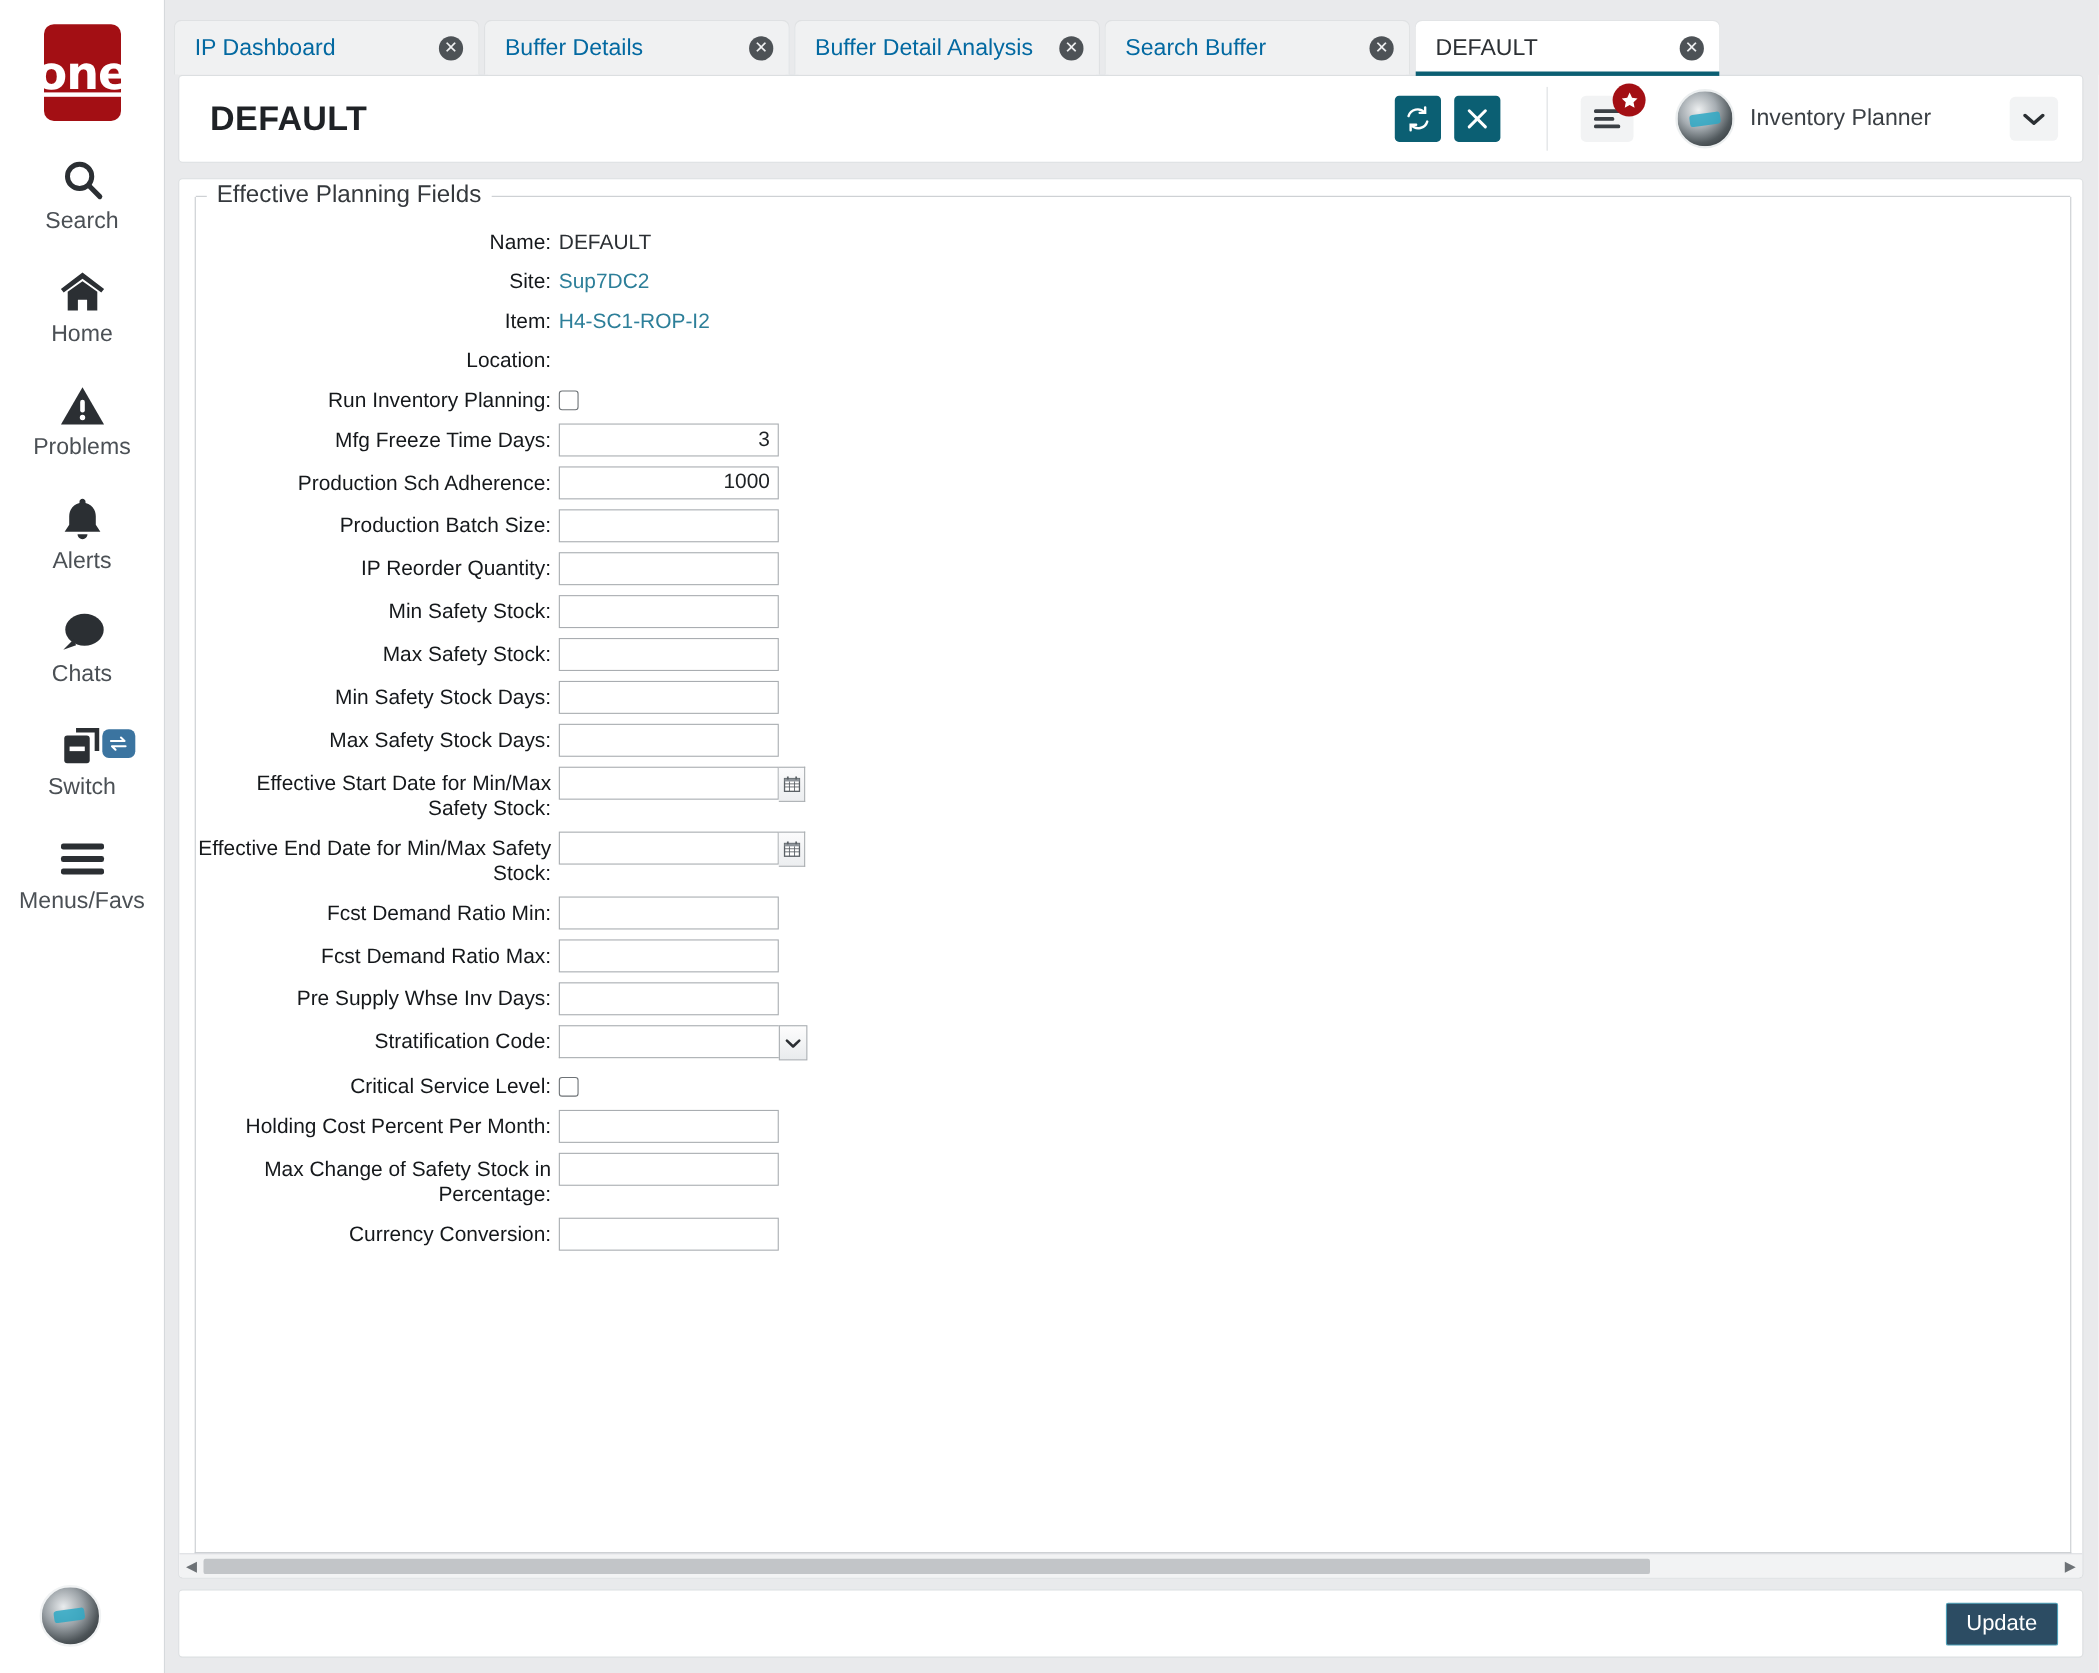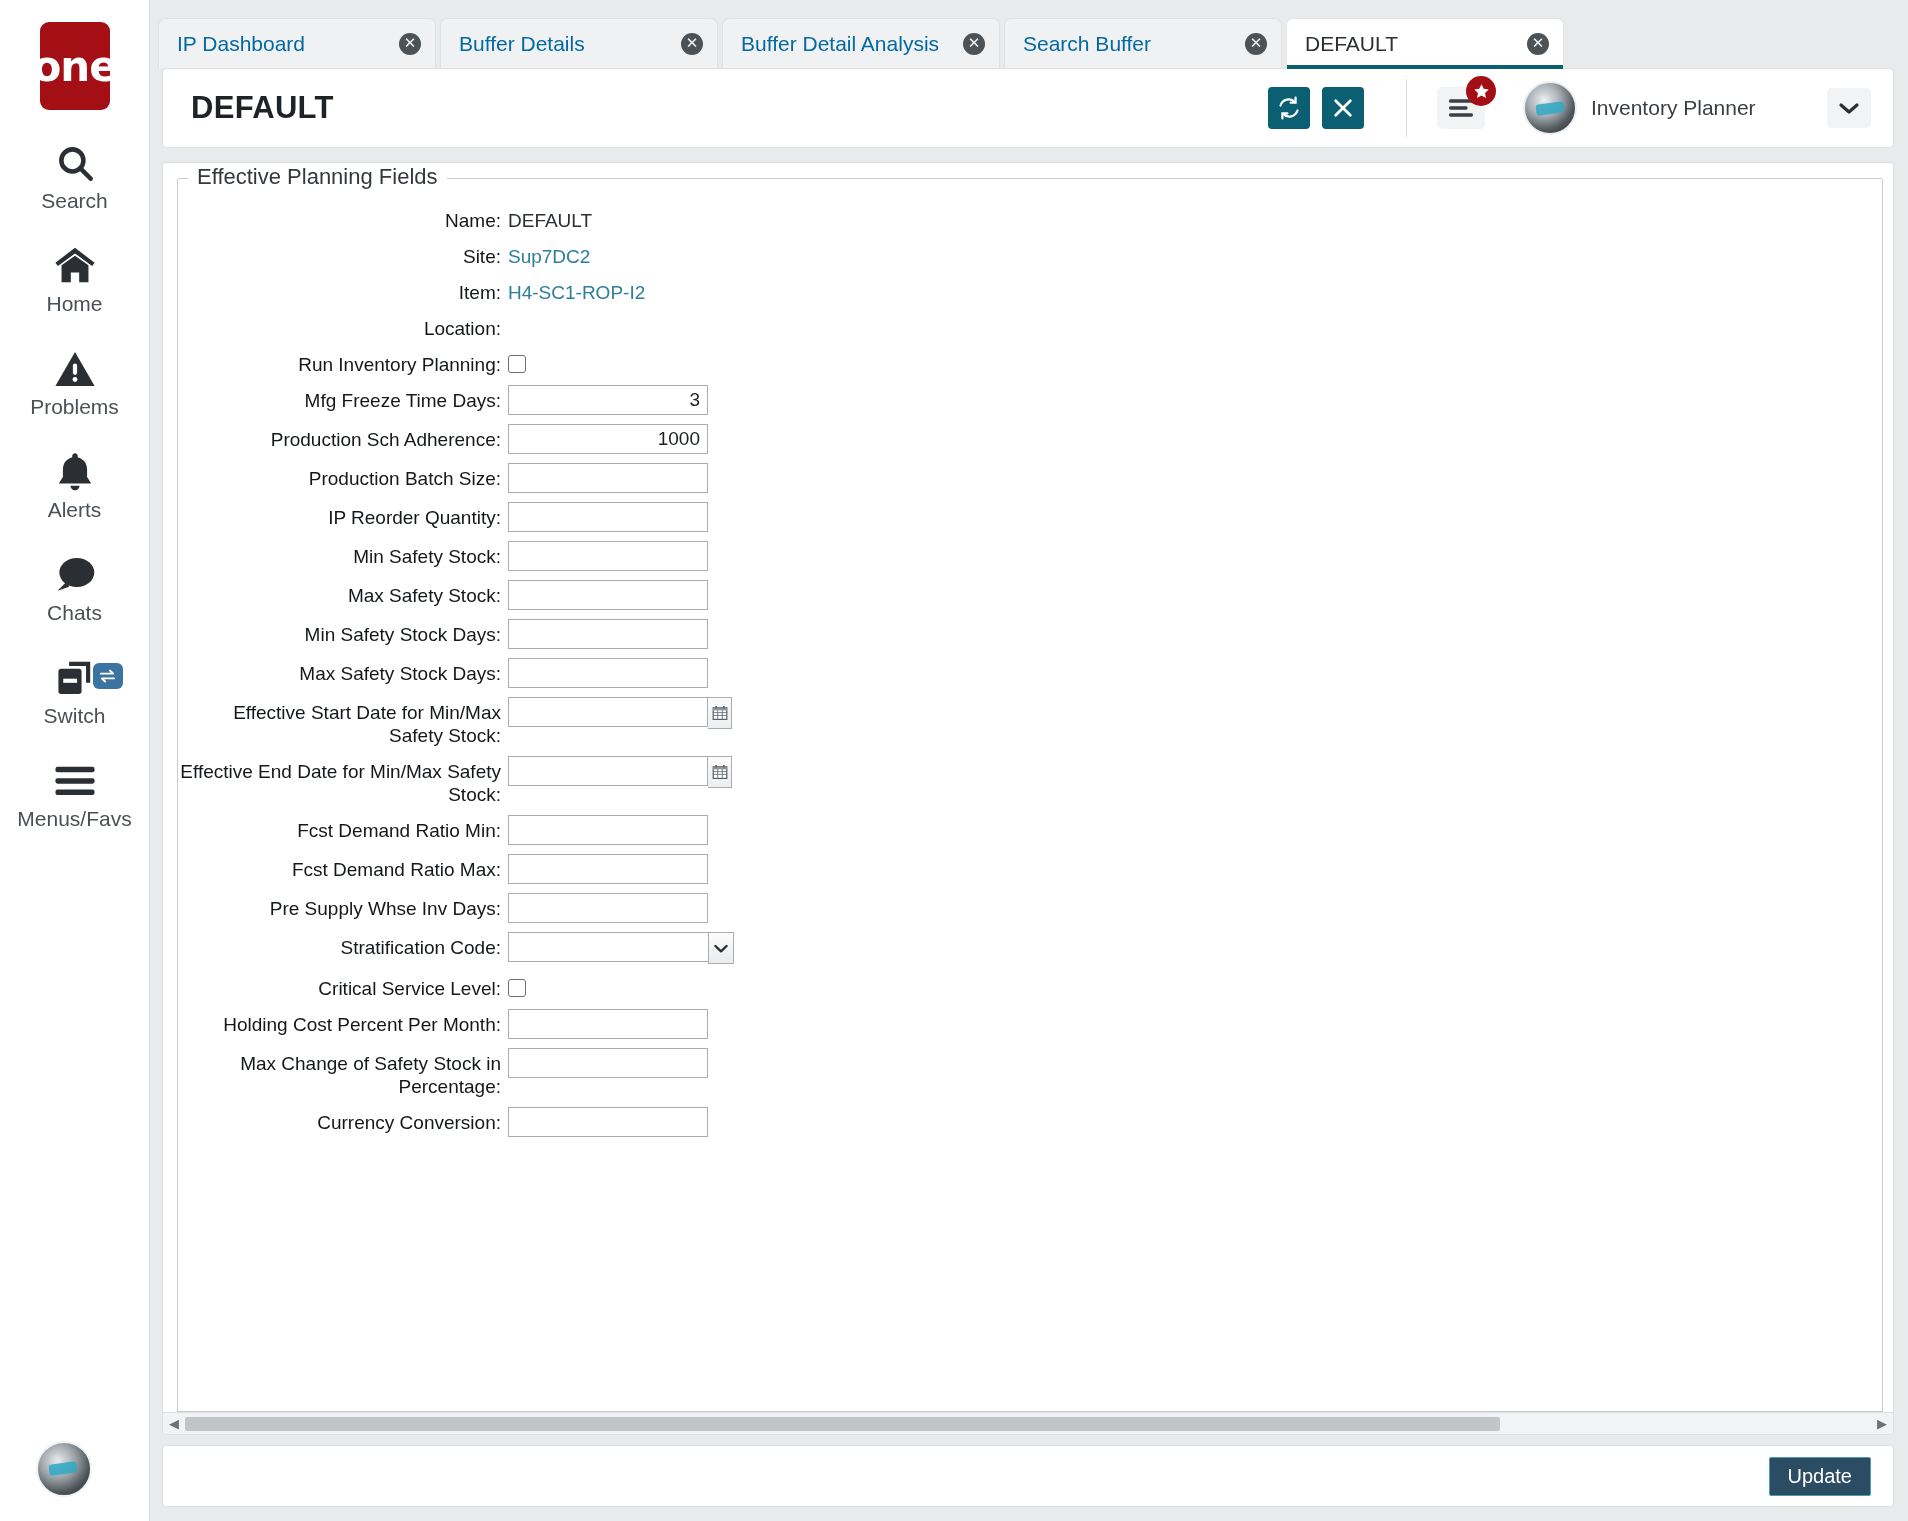--- a/index.html
+++ b/index.html
@@ -19,20 +19,21 @@
     display: flex; flex-direction: column; align-items: center;
     flex: 0 0 150px;
     position: relative;
   }
   .logo {
     width: 70px; height: 88px; margin-top: 22px;
     background: #a30f14; border-radius: 9px;
     display: flex; align-items: center; justify-content: center;
     color: #fff; font-size: 42px; font-weight: 700; letter-spacing: -1px;
     font-family: "DejaVu Sans", sans-serif;
+    text-decoration: underline;
   }
   .nav-item {
     width: 150px; margin-top: 30px;
     display: flex; flex-direction: column; align-items: center;
     cursor: pointer; position: relative;
   }
   .nav-item .ico { height: 46px; display:flex; align-items:center; justify-content:center; color:#2b2f33; }
   .nav-item .lbl { font-size: 21px; color: #4b5055; margin-top: 3px; font-weight: 400; }
   .switch-badge {
     position: absolute; right: 27px; top: 8px;

